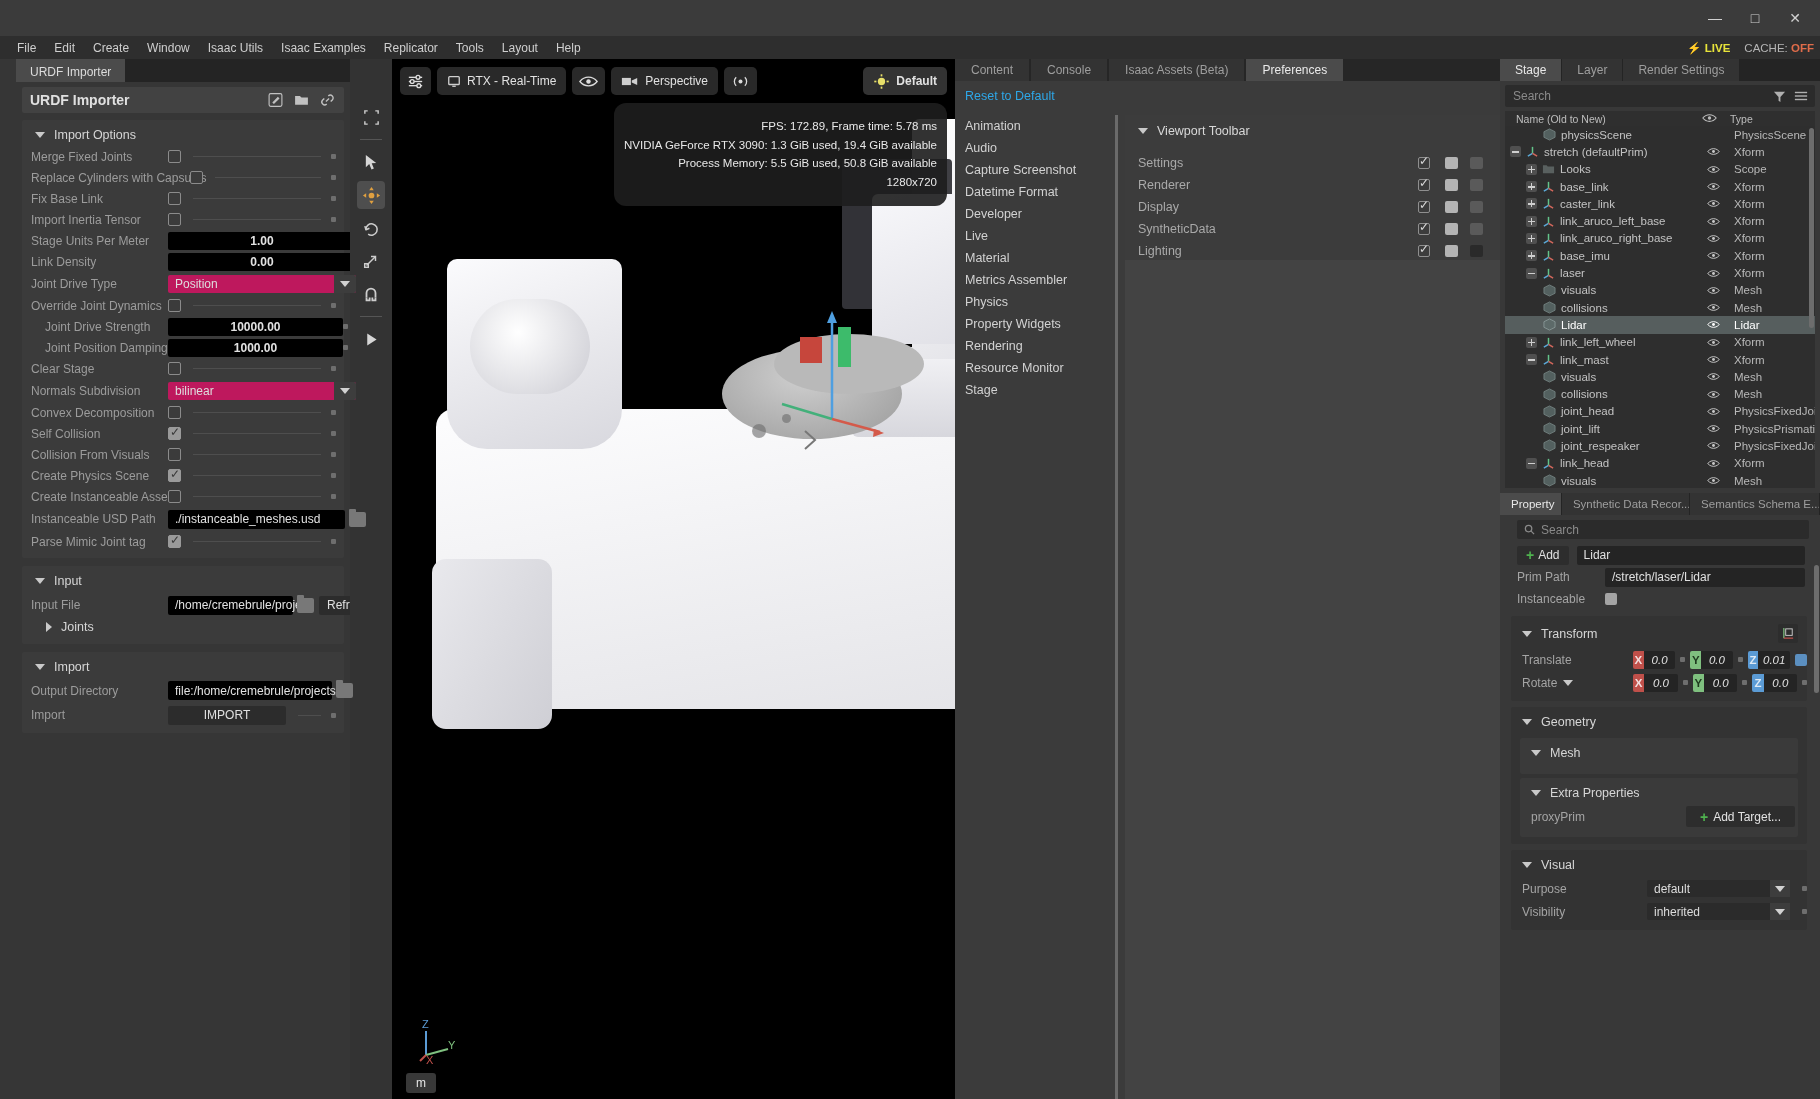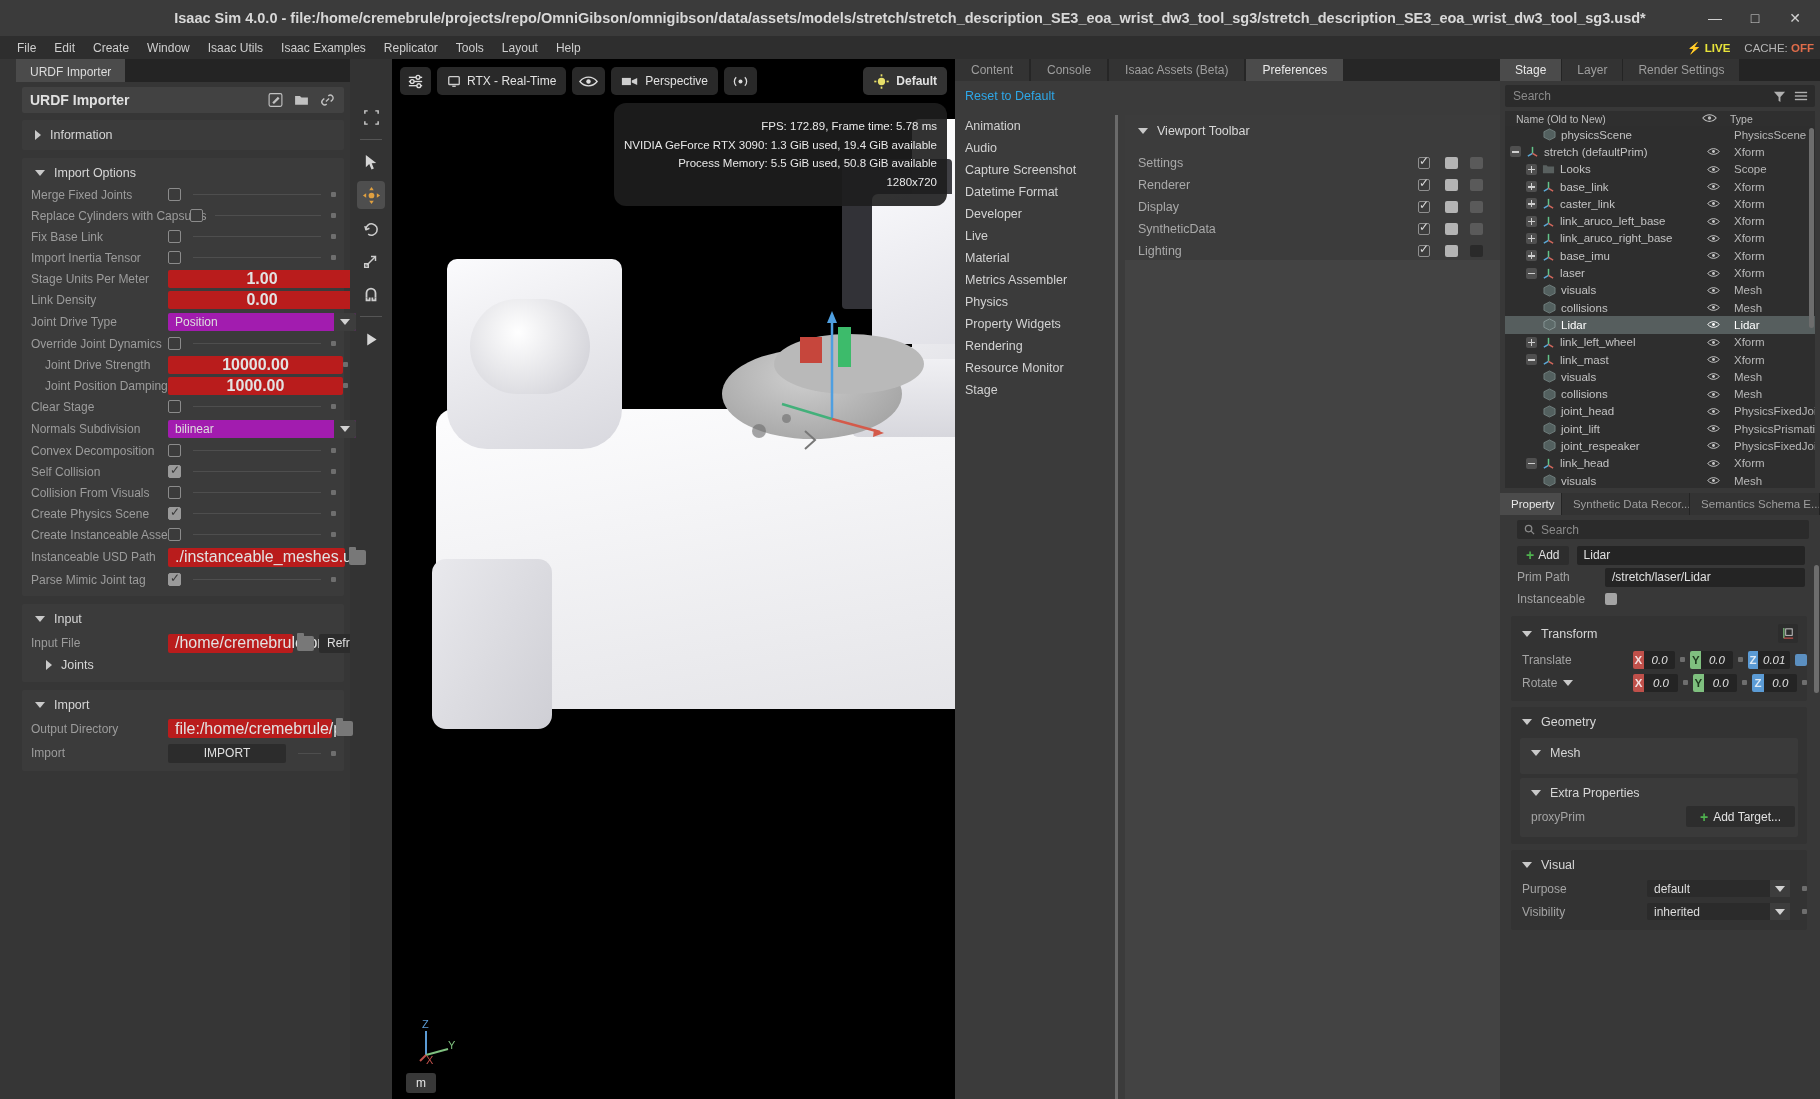--- a/index.html
+++ b/index.html
@@ -67,25 +67,25 @@
   .row { display: flex; align-items: center; height: 21px; padding: 0 8px 0 9px; font-size: 12px; }
   .row .lbl { color: #9c9c9c; width: 137px; flex: 0 0 137px; white-space: nowrap; }
   .row .lbl.indent { padding-left: 14px; }
   .ctrl { flex: 1; display: flex; align-items: center; gap: 0; }
   .cb { width: 13px; height: 13px; border: 1px solid #8b8b8b; background: #3b3b3b; border-radius: 2px;
         display: inline-block; position: relative; flex: 0 0 13px; }
   .cb.checked { background: #9a9a9a; border-color: #9a9a9a; }
   .cb.checked:after { content: "✓"; position: absolute; left: 1px; top: -3px; font-size: 12px; color: #3a3a3a; }
   .line { flex: 1; height: 1px; background: #4e4e4e; margin: 0 10px 0 12px; }
   .dot { width: 5px; height: 5px; background: #6e6e6e; border-radius: 1px; flex: 0 0 5px; }
-  .field { background: #b91c1c; height: 18px; color: #e2e2e2; font-size: 16px; display: flex;
+  .field { background: #000000; height: 18px; color: #e2e2e2; font-size: 12px; display: flex;
            align-items: center; justify-content: center; border-radius: 2px; font-weight: bold; }
   .field.num { width: 188px; }
   .field.textleft { justify-content: flex-start; padding-left: 7px; font-weight: normal; text-align: center; }
-  .combo { background: #a21caf; height: 18px; width: 188px; display: flex; align-items: center;
+  .combo { background: #be185d; height: 18px; width: 188px; display: flex; align-items: center;
            border-radius: 2px; font-size: 12px; color: #dedede; padding-left: 7px; position: relative; }
   .combo .cv { flex: 1; }
   .combo .carr { width: 22px; height: 18px; background: #3d3d3d; display: flex; align-items: center;
                  justify-content: center; border-radius: 0 2px 2px 0; }
   .combo .carr i { border-left: 5px solid transparent; border-right: 5px solid transparent;
                    border-top: 6px solid #d2d2d2; display:block; }
   .folder-btn { width: 17px; height: 15px; background: #787878; border-radius: 1px 2px 2px 2px; margin-left: 4px;
                 position: relative; flex: 0 0 17px; }
   .folder-btn:before { content:""; position:absolute; left:0; top:-3px; width:7px; height:4px; background:#787878; border-radius:1px 1px 0 0;}
   .btn { background: #2c2c2c; height: 19px; color: #e0e0e0; font-size: 12px; display: flex;
@@ -222,21 +222,20 @@
   .addtarget { background: #2d2d2d; height: 21px; display: flex; align-items: center; gap: 5px;
                padding: 0 14px; border-radius: 2px; color: #e2e2e2; font-size: 12px; }
   .pscroll { position: absolute; right: 1px; top: 50px; width: 5px; height: 128px; background: #6d6d6d; border-radius: 3px; }
 </style>
 </head>
 <body>
 
 <div class="app">
 
   <div class="titlebar">
-    <div class="title">Isaac Sim 4.0.0 - file:/home/cremebrule/projects/repo/OmniGibson/omnigibson/data/assets/models/stretch/stretch_description_SE3_eoa_wrist_dw3_tool_sg3/stretch_description_SE3_eoa_wrist_dw3_tool_sg3.usd*</div>
     <div class="winbtns">
       <div class="winbtn">—</div>
       <div class="winbtn">□</div>
       <div class="winbtn close">✕</div>
     </div>
   </div>
 
   <div class="menubar">
     <div class="menuitem">File</div>
     <div class="menuitem">Edit</div>
@@ -279,26 +278,20 @@
               <path d="M2 5 h6 l2 2 h8 v9 H2 Z" fill="#d8d8d8"></path>
             </svg>
           <svg class="hicon" viewBox="0 0 20 20" fill="none" stroke="#d8d8d8" stroke-width="1.7">
               <path d="M8 12 L12 8"></path>
               <path d="M11 5 a3.5 3.5 0 0 1 5 5 l-2 2"></path>
               <path d="M9 15 a3.5 3.5 0 0 1-5-5 l2-2"></path>
             </svg>
         </div>
       </div>
 
-      <div class="section collapsed">
-        <div class="sec-title">
-          <span class="tri right"></span>
-          <span>Information</span>
-        </div>
-      </div>
 
       <div class="section">
         <div class="sec-title">
           <span class="tri down"></span>
           <span>Import Options</span>
         </div>
 
         <div class="row">
           <div class="lbl">Merge Fixed Joints</div>
           <div class="ctrl">

